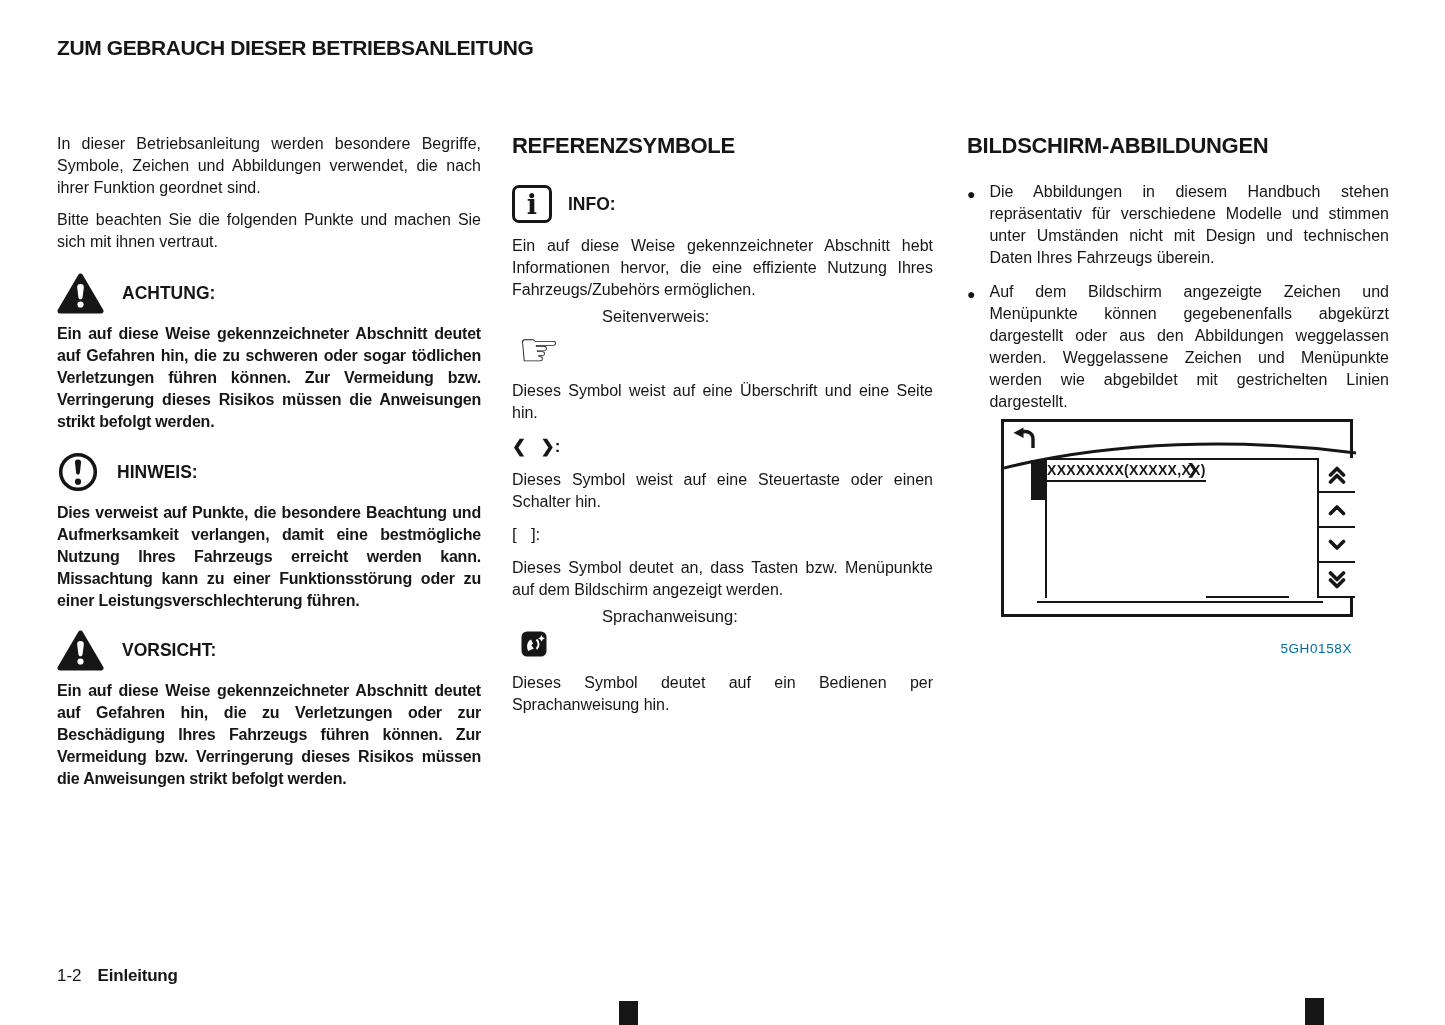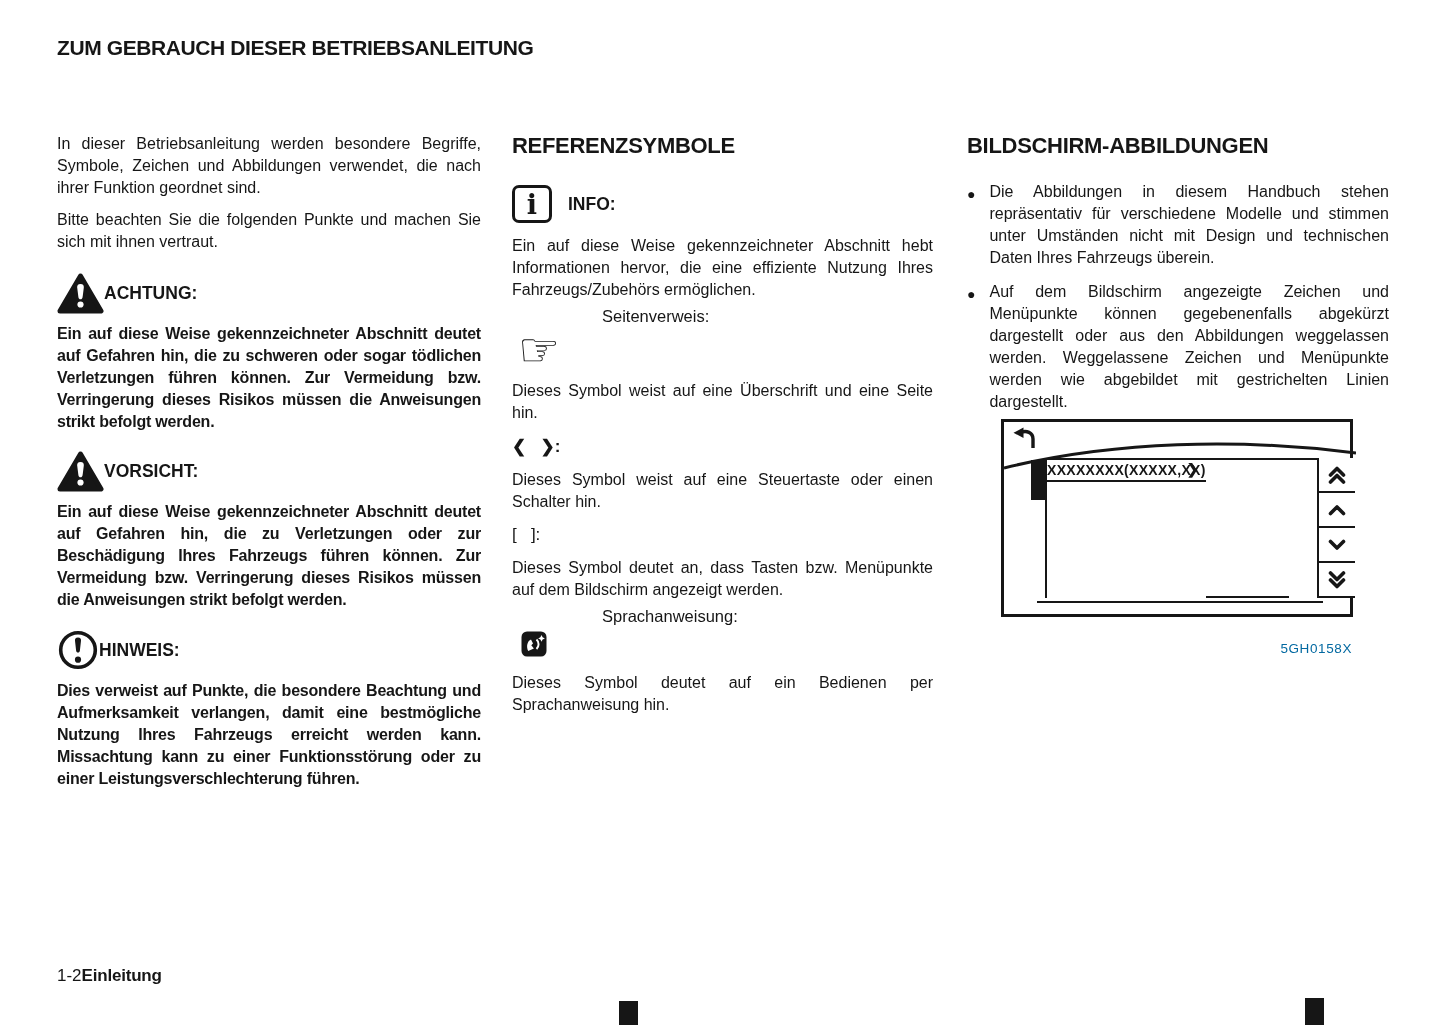--- a/index.html
+++ b/index.html
@@ -18,21 +18,21 @@
   .col3{left:967px;width:422px}
 
   .body-p{font-size:16px;line-height:22px;text-align:justify;hyphens:auto}
   .bold-p{font-weight:bold;letter-spacing:-0.2px}
   .mt10{margin-top:10px}
   .section-h{font-size:22px;font-weight:bold;letter-spacing:-0.3px}
   .col1 .section-h{margin-top:12px}
 
   .warn-block{margin-top:18px}
   .warn-block.first{margin-top:20px}
-  .warn-head{display:flex;align-items:center;margin-bottom:9px}
+  .warn-head{display:flex;align-items:center;gap:18px;margin-bottom:9px}
   .warn-label{font-size:17.5px;font-weight:bold}
 
   .info-head{display:flex;align-items:center;gap:16px;margin-top:26px;margin-bottom:12px}
   .info-ic{
     width:40px;height:38px;border:3px solid #161616;border-radius:7px;
     display:flex;align-items:center;justify-content:center;
   }
   .info-ic span{font-family:"DejaVu Serif",serif;font-weight:bold;font-size:27px;line-height:1}
   .sym-label{font-size:16.5px;margin-top:12px}
   .sym-label.indent{margin-left:90px;margin-top:6px}
@@ -85,21 +85,21 @@
     border-left:2px solid #161616;display:flex;flex-direction:column;background:#fff;
   }
   .scr-cell{flex:1;border-bottom:2px solid #161616;display:flex;align-items:center;justify-content:center}
   .scr-bottomline{position:absolute;left:33px;top:179px;width:286px;height:2px;background:#161616}
 
   .fig-code{
     width:385px;margin-top:24px;text-align:right;
     font-size:13.5px;letter-spacing:0.6px;color:#0369a1;
   }
 
-  .footer{position:absolute;left:57px;top:966px;font-size:17px;display:flex;gap:0;align-items:center}
+  .footer{position:absolute;left:57px;top:966px;font-size:17px;display:flex;gap:16px;align-items:center}
   .footer .chapter{font-weight:bold;letter-spacing:-0.2px}
 
   .edge-mark{position:absolute;background:#161616}
   .edge-mark.center{left:619px;top:1001px;width:19px;height:24px}
   .edge-mark.right{left:1305px;top:998px;width:19px;height:27px}
 </style>
 </head>
 <body>
 
 <h1 class="page-title">ZUM GEBRAUCH DIESER BETRIEBSANLEITUNG</h1>
@@ -115,40 +115,40 @@
         <path d="M23.5 11 c2.7 0 3.5 1.6 3.3 3.5 l-1.2 9.4 c-.2 1.5 -1 2.3 -2.1 2.3 s-1.9 -.8 -2.1 -2.3 l-1.2 -9.4 c-.2 -1.9 .6 -3.5 3.3 -3.5 z" fill="#ffffff"></path>
         <circle cx="23.5" cy="31.5" r="3.1" fill="#ffffff"></circle>
       </svg>
       <span class="warn-label">ACHTUNG:</span>
     </div>
     <p class="body-p bold-p">Ein auf diese Weise gekennzeichneter Abschnitt deutet auf Gefahren hin, die zu schweren oder sogar tödlichen Verletzungen führen können. Zur Vermeidung bzw. Verringerung dieses Risikos müssen die Anweisungen strikt befolgt werden.</p>
   </div>
 
   <div class="warn-block">
     <div class="warn-head">
+      <svg width="42" height="42" viewBox="0 0 42 42">
+        <circle cx="21" cy="21" r="17.3" fill="none" stroke="#161616" stroke-width="3.6"></circle>
+        <path d="M21 8.5 c2.5 0 3.2 1.5 3 3.3 l-1.1 9.6 c-.2 1.4 -.9 2.2 -1.9 2.2 s-1.7 -.8 -1.9 -2.2 l-1.1 -9.6 c-.2 -1.8 .5 -3.3 3 -3.3 z" fill="#161616"></path>
+        <circle cx="21" cy="30.7" r="3.1" fill="#161616"></circle>
+      </svg>
+      <span class="warn-label">HINWEIS:</span>
+    </div>
+    <p class="body-p bold-p">Dies verweist auf Punkte, die besondere Beachtung und Aufmerksamkeit verlangen, damit eine bestmögliche Nutzung Ihres Fahrzeugs erreicht werden kann. Missachtung kann zu einer Funktionsstörung oder zu einer Leistungsverschlechterung führen.</p>
+  </div>
+
+  <div class="warn-block">
+    <div class="warn-head">
       <svg width="47" height="41" viewBox="0 0 47 41">
         <path d="M23.5 3 L44 38 L3 38 Z" fill="#161616" stroke="#161616" stroke-width="5" stroke-linejoin="round"></path>
         <path d="M23.5 11 c2.7 0 3.5 1.6 3.3 3.5 l-1.2 9.4 c-.2 1.5 -1 2.3 -2.1 2.3 s-1.9 -.8 -2.1 -2.3 l-1.2 -9.4 c-.2 -1.9 .6 -3.5 3.3 -3.5 z" fill="#ffffff"></path>
         <circle cx="23.5" cy="31.5" r="3.1" fill="#ffffff"></circle>
       </svg>
       <span class="warn-label">VORSICHT:</span>
     </div>
     <p class="body-p bold-p">Ein auf diese Weise gekennzeichneter Abschnitt deutet auf Gefahren hin, die zu Verletzungen oder zur Beschädigung Ihres Fahrzeugs führen können. Zur Vermeidung bzw. Verringerung dieses Risikos müssen die Anweisungen strikt befolgt werden.</p>
-  </div>
-
-  <div class="warn-block">
-    <div class="warn-head">
-      <svg width="42" height="42" viewBox="0 0 42 42">
-        <circle cx="21" cy="21" r="17.3" fill="none" stroke="#161616" stroke-width="3.6"></circle>
-        <path d="M21 8.5 c2.5 0 3.2 1.5 3 3.3 l-1.1 9.6 c-.2 1.4 -.9 2.2 -1.9 2.2 s-1.7 -.8 -1.9 -2.2 l-1.1 -9.6 c-.2 -1.8 .5 -3.3 3 -3.3 z" fill="#161616"></path>
-        <circle cx="21" cy="30.7" r="3.1" fill="#161616"></circle>
-      </svg>
-      <span class="warn-label">HINWEIS:</span>
-    </div>
-    <p class="body-p bold-p">Dies verweist auf Punkte, die besondere Beachtung und Aufmerksamkeit verlangen, damit eine bestmögliche Nutzung Ihres Fahrzeugs erreicht werden kann. Missachtung kann zu einer Funktionsstörung oder zu einer Leistungsverschlechterung führen.</p>
   </div>
 </section>
 
 <section class="col col2">
   <h2 class="section-h">REFERENZSYMBOLE</h2>
 
   <div class="info-head">
     <div class="info-ic">
       <span>i</span>
     </div>

